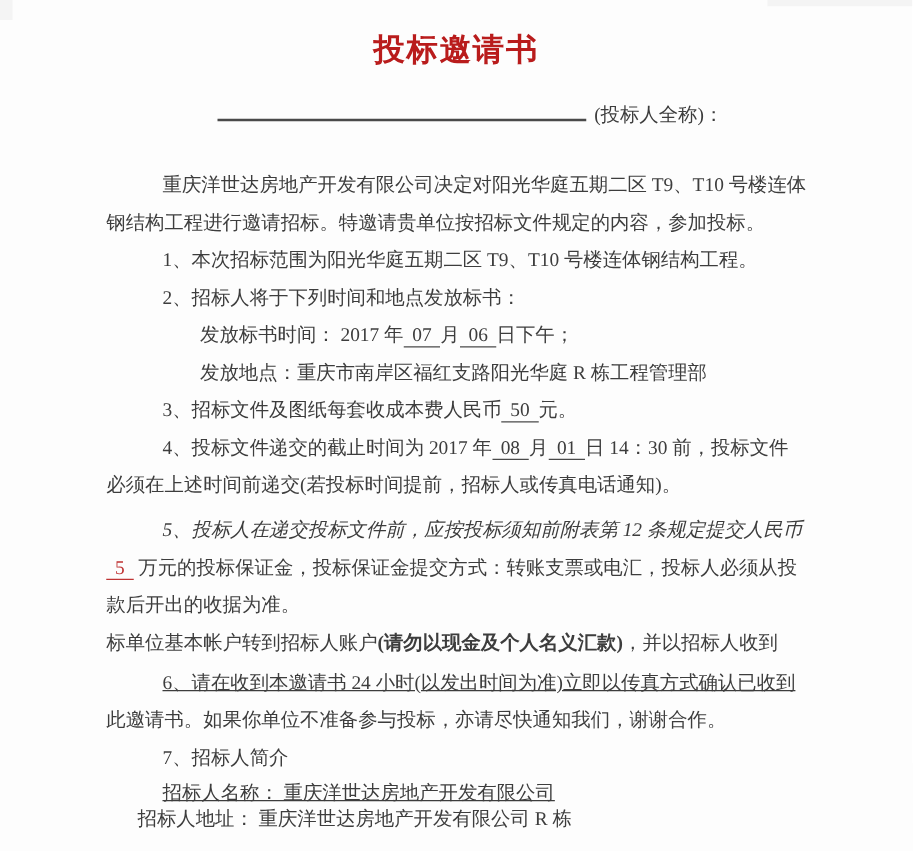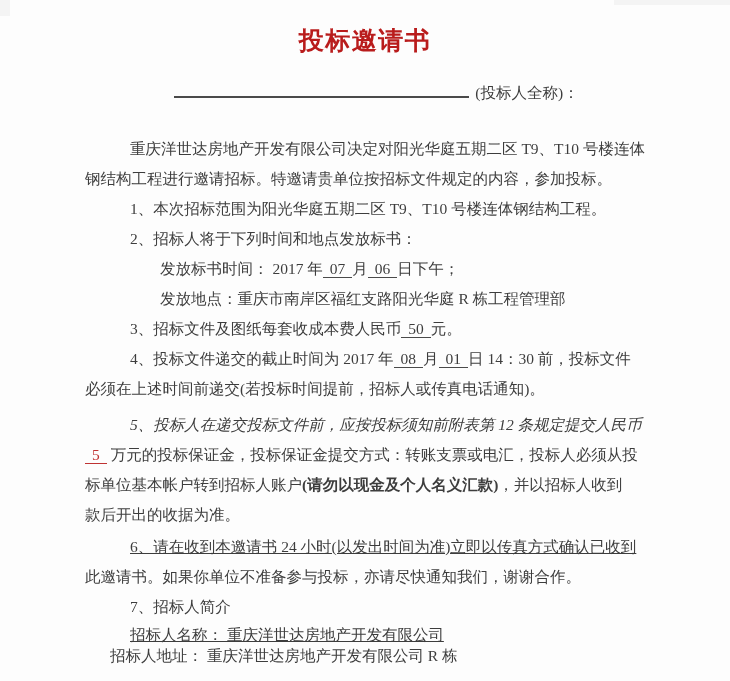--- a/index.html
+++ b/index.html
@@ -99,24 +99,24 @@
 
     <div class="line ind2">
       <span>4、投标文件递交的截止时间为 2017 年</span><span class="u">08</span><span>月</span><span class="u">01</span><span>日 14：30 前，投标文件</span>
     </div>
     <div class="line">必须在上述时间前递交(若投标时间提前，招标人或传真电话通知)。</div>
 
     <div class="line ind2 mt6">5、投标人在递交投标文件前，应按投标须知前附表第 12 条规定提交人民币</div>
     <div class="line">
       <span class="u red">5</span><span> 万元的投标保证金，投标保证金提交方式：转账支票或电汇，投标人必须从投</span>
     </div>
+    <div class="line">款后开出的收据为准。</div>
     <div class="line">
       <span>标单位基本帐户转到招标人账户</span><span class="bold">(请勿以现金及个人名义汇款)</span><span>，并以招标人收到</span>
     </div>
-    <div class="line">款后开出的收据为准。</div>
 
     <div class="line ind2 mt2">6、请在收到本邀请书 24 小时(以发出时间为准)立即以传真方式确认已收到</div>
     <div class="line">此邀请书。如果你单位不准备参与投标，亦请尽快通知我们，谢谢合作。</div>
 
     <div class="line ind2">7、招标人简介</div>
 
     <div class="line ind2 tight mt2">招标人名称： 重庆洋世达房地产开发有限公司</div>
     <div class="line tight" style="padding-left:25px;">招标人地址： 重庆洋世达房地产开发有限公司 R 栋</div>
 
   </div>

